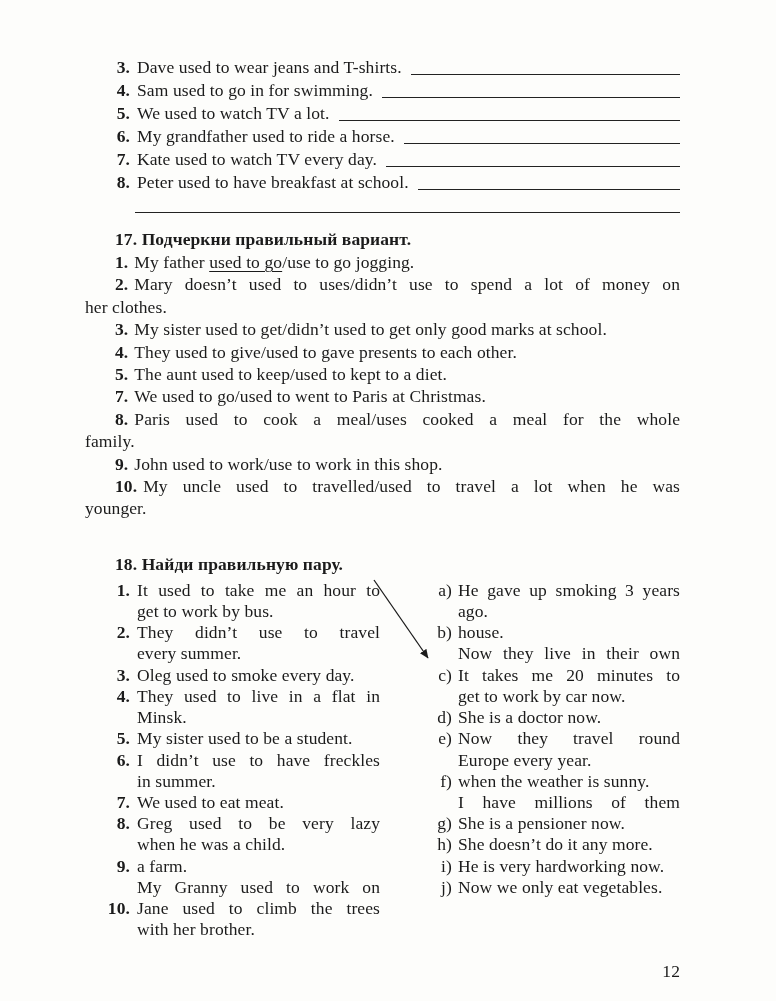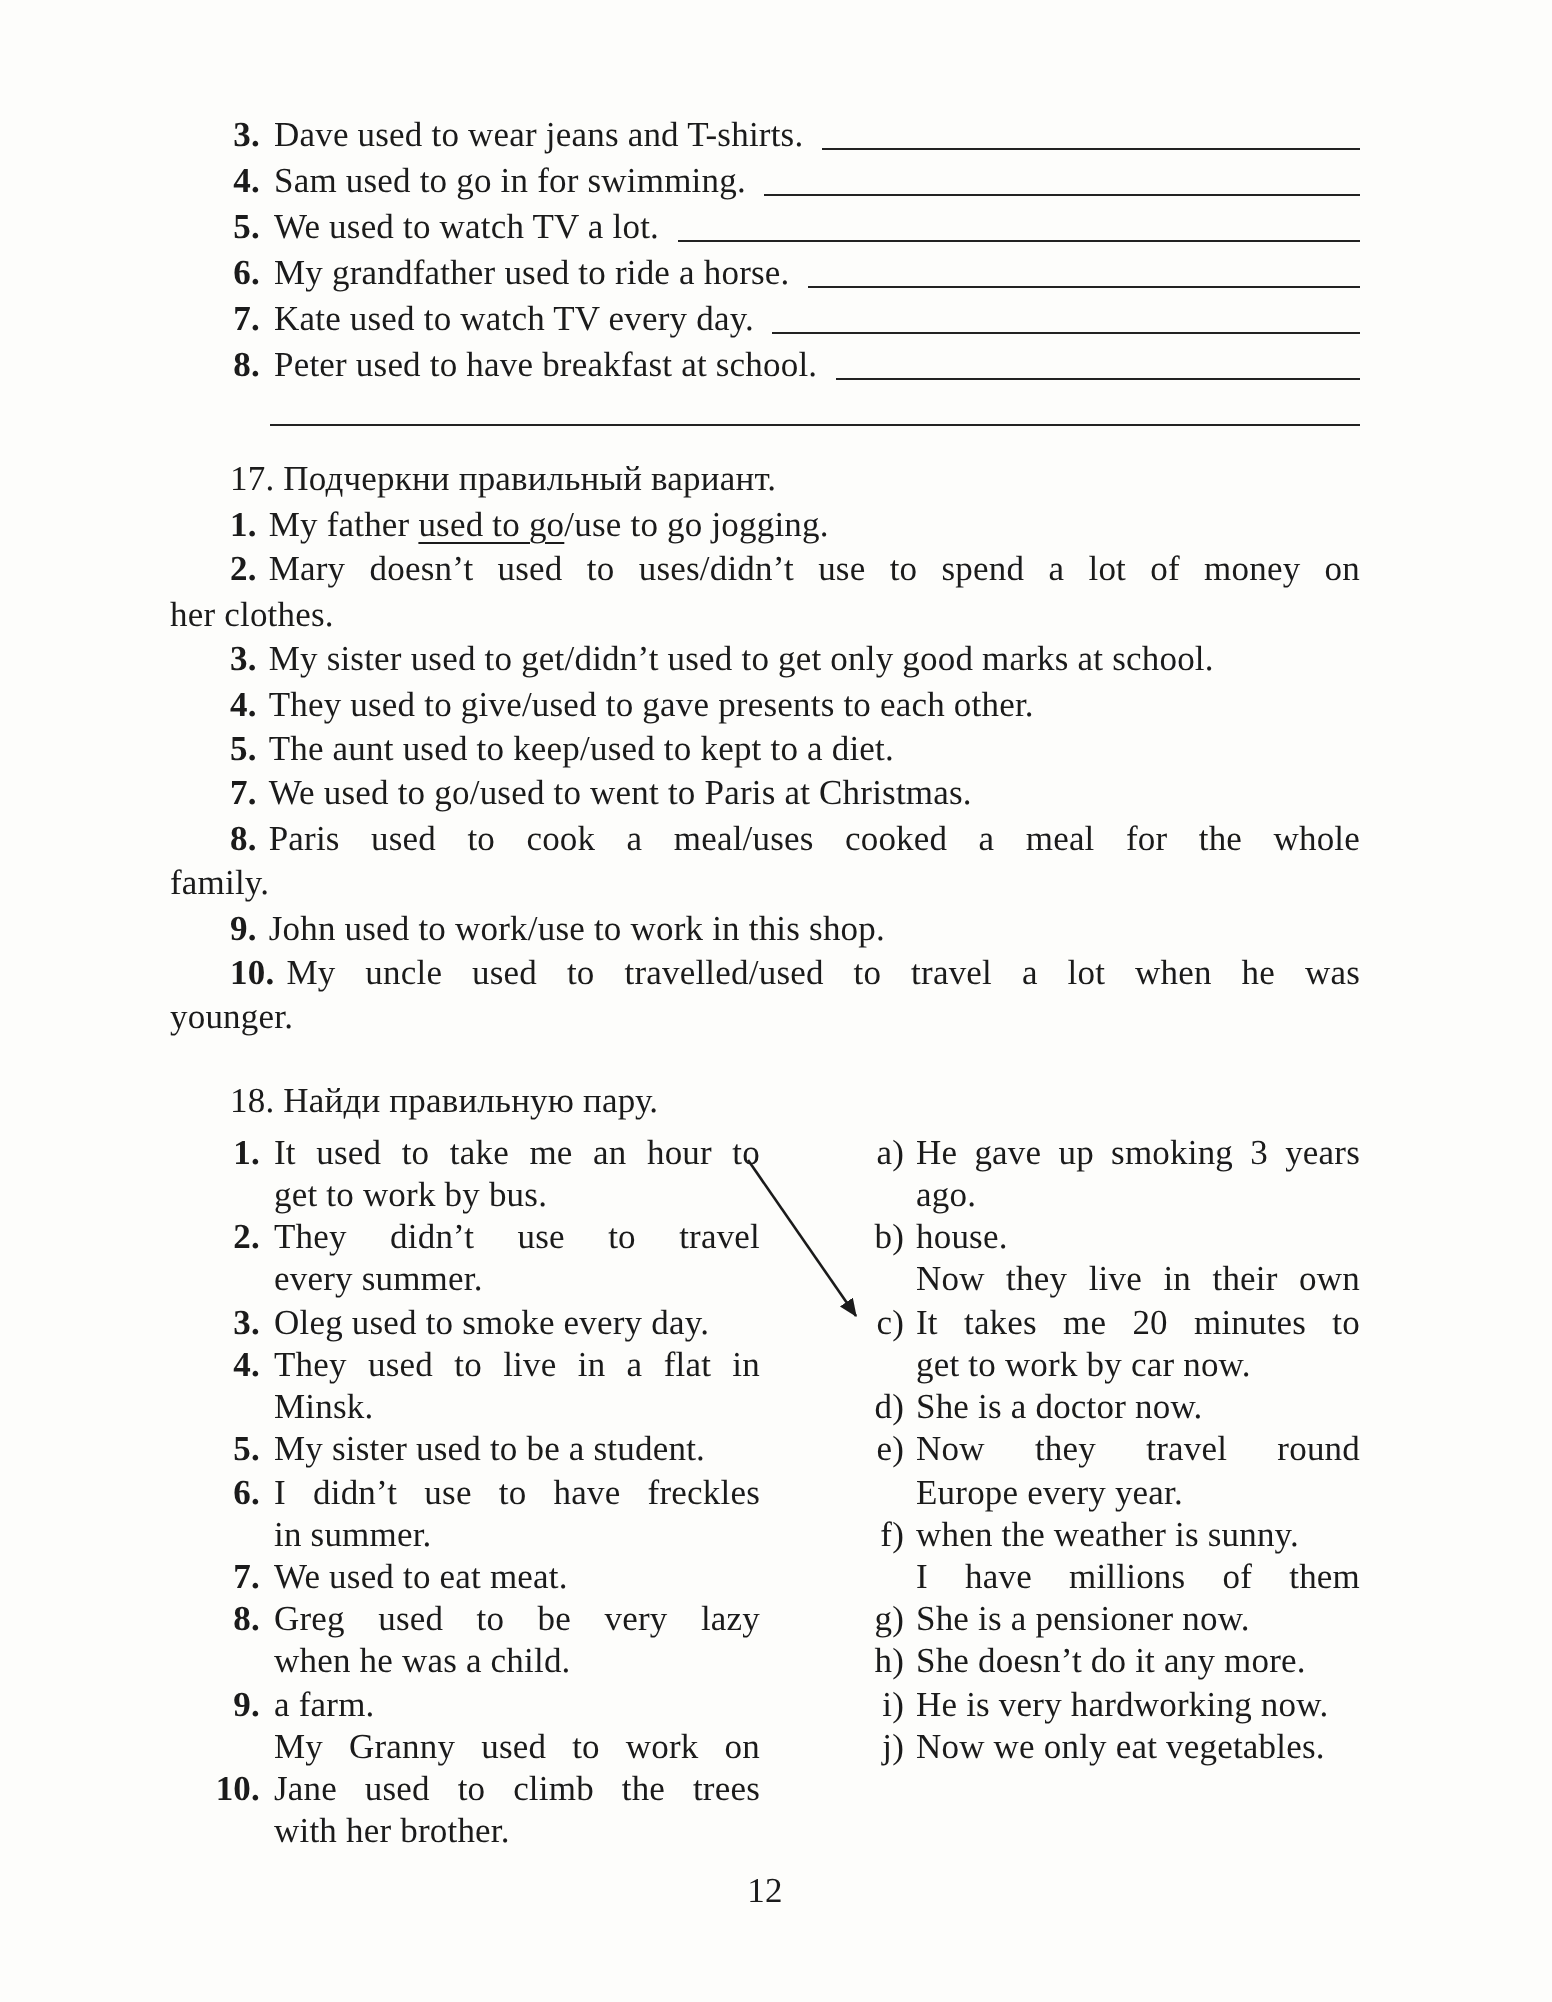--- a/index.html
+++ b/index.html
@@ -10,40 +10,40 @@
         color:#1b1b1b;letter-spacing:.1px;overflow:hidden}
   p{margin:0}
   b{font-weight:400}
   
   .row{display:flex;line-height:23px}
   .num{flex:0 0 52px;text-align:right;padding-right:7px;white-space:nowrap;font-weight:700}
   .txt{white-space:nowrap}
   .blank{flex:1 1 auto;margin-left:9px;height:19px;border-bottom:1.5px solid #222}
   .fullline{margin-left:50px;height:19px;border-bottom:1.5px solid #222;margin-bottom:3px}
   
-  .ex-title{font-weight:400;text-indent:30px;line-height:24px}
+  .ex-title{font-weight:700;text-indent:30px;line-height:24px}
   
   .ex17{margin-top:14px}
   .p17 .l{line-height:22.4px}
   .first{text-indent:30px}
   .just{text-align:justify;text-align-last:justify;-moz-text-align-last:justify}
   .n{font-weight:700;padding-right:6px}
   .u{text-decoration:underline;text-underline-offset:2.5px}
   
-  .ex18{margin-top:18px}
+  .ex18{margin-top:32px}
   .cols{display:flex;margin-top:4px}
   .colL{width:295px}
   .colR{width:255px;margin-left:45px}
   .mi{display:flex}
   .mn{flex:0 0 52px;text-align:right;padding-right:7px;line-height:21.2px;font-weight:700}
   .colR .mn{flex:0 0 33px;padding-right:6px;font-weight:400}
   .mt{flex:1 1 auto}
   .ln{display:block;line-height:21.2px}
   .ln.j{text-align:justify;text-align-last:justify;-moz-text-align-last:justify}
-  .pageno{text-align:center;margin-top:8px;line-height:22px}
+  .pageno{text-align:right;margin-top:20px;line-height:22px}
   .arrow{position:absolute;left:0;top:0;pointer-events:none}
 </style>
 </head>
 <body>
 
 <div class="page">
 
   <section class="ex16">
     <div class="row">
         <span class="num">3.</span>

